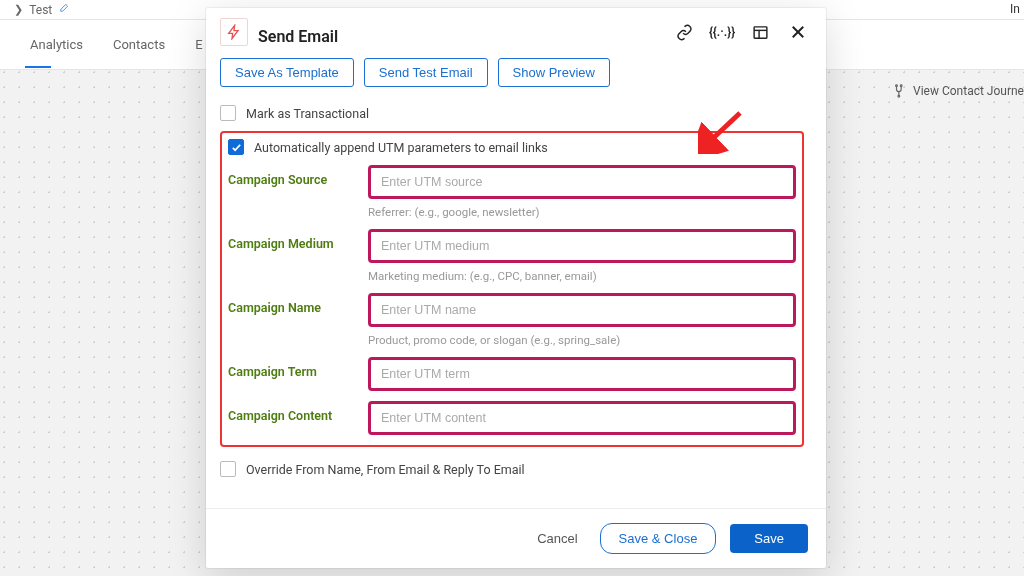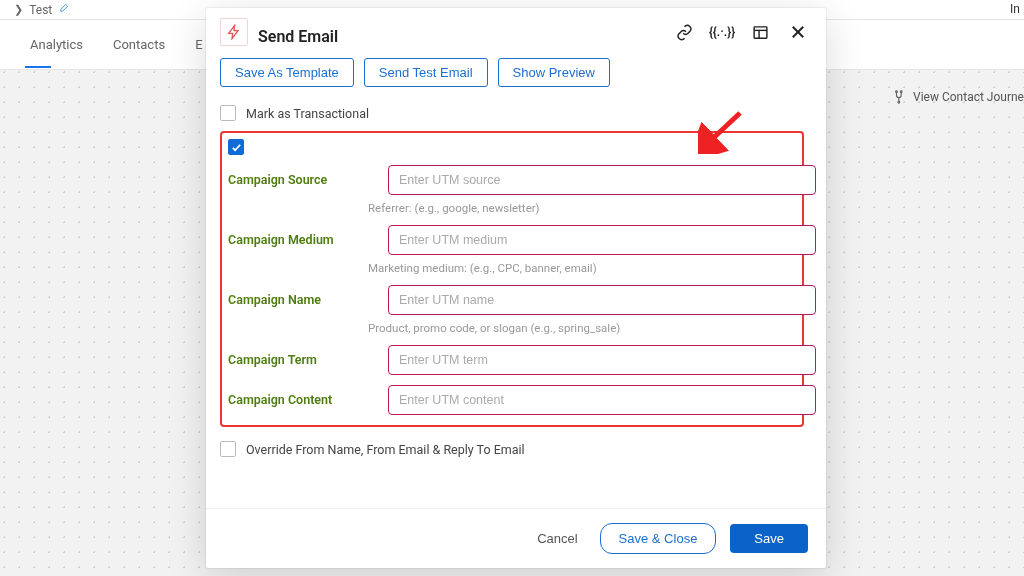--- a/index.html
+++ b/index.html
@@ -20,21 +20,21 @@
     .bg-topbar .chev { font-size:11px; }
     .bg-tabs { height:50px; background:#fff; border-bottom:1px solid #e5e5e5; display:flex; align-items:center; padding-left:30px; gap:30px; color:#666; font-size:13px; position:relative; }
     .bg-tabs .tab { padding:15px 0; }
     .bg-tabs .tab.active { position:relative; }
     .bg-tabs .tab.active::after { content:""; position:absolute; left:-5px; right:60%; bottom:-1px; height:2px; background:#1a73e8; }
     .bg-canvas { position:absolute; top:70px; left:0; right:0; bottom:0; background:#f2f2f2;
        background-image: radial-gradient(#cfcfcf 1px, transparent 1px);
        background-size: 15px 15px;
        background-position: 12px 25px;
     }
-    .bg-right-chip { position:absolute; top:20px; right:0; font-size:12px; color:#555; display:flex; align-items:center; gap:6px; }
+    .bg-right-chip { position:absolute; top:14px; right:0; font-size:12px; color:#555; display:flex; align-items:center; gap:6px; }
     .bg-topright { position:absolute; top:2px; right:4px; font-size:12px; color:#333; }
 
     
     .modal {
       position:absolute;
       left:206px; top:8px;
       width:620px; height:560px;
       background:#fff; border-radius:2px;
       box-shadow: 0 0 0 1px rgba(0,0,0,0.05), 0 10px 40px rgba(0,0,0,0.15);
       display:flex; flex-direction:column;
@@ -54,22 +54,22 @@
     .chk-row { display:flex; align-items:center; gap:10px; margin-bottom:10px; font-size:12.5px; color:#444; }
     .chk { width:16px; height:16px; border:1px solid #bbb; border-radius:2px; display:inline-flex; align-items:center; justify-content:center; background:#fff; }
     .chk.checked { background:#0f6bd8; border-color:#0f6bd8; color:#fff; }
 
     .red-box { border:2px solid #e33; border-radius:4px; padding:2px 6px 10px 6px; position:relative; }
 
     .field-row { display:flex; gap:10px; margin-top:10px; align-items:flex-start; }
     .field-label { width:130px; font-size:12.5px; color:#4d7c0f; font-weight:600; padding-top:7px; }
     .field-input-wrap { flex:1; }
     .field-input {
-      width:100%; border:1px solid #be185d; border-radius:4px; padding:7px 10px;
-      font-size:12.5px; color:#222;margin-left:20px;
+      width:100%; border:3px solid #be185d; border-radius:4px; padding:7px 10px;
+      font-size:12.5px; color:#222;
     }
     .field-input::placeholder { color:#aaa; }
     .field-help { font-size:11.5px; color:#999; margin-top:6px; }
 
     .modal-footer {
       border-top:1px solid #eee; padding:14px 18px; display:flex; justify-content:flex-end; align-items:center; gap:14px;
     }
     .btn-text { color:#555; font-size:13px; cursor:pointer; background:none; border:none; padding:6px 8px; }
     .btn-outline-pri { border:1px solid #1b6fd0; color:#1b6fd0; background:#fff; padding:7px 18px; border-radius:12px; font-size:13px; cursor:pointer; }
     .btn-primary { background:#0b63c9; color:#fff; border:none; padding:7px 24px; border-radius:4px; font-size:13px; cursor:pointer; }
@@ -153,20 +153,21 @@
       <span>Mark as Transactional</span>
     </div>
 
     <div class="red-box">
       <div class="chk-row" style="margin-top:4px;">
         <span class="chk checked">
           <svg width="11" height="11" viewBox="0 0 24 24" fill="none" stroke="white" stroke-width="4">
               <polyline points="4 13 9 18 20 6"></polyline>
             </svg>
         </span>
+        <span>Automatically append UTM parameters to email links</span>
       </div>
 
       <div class="field-row">
         <div class="field-label">Campaign Source</div>
         <div class="field-input-wrap">
           <input class="field-input" placeholder="Enter UTM source" style="">
           <div class="field-help">Referrer: (e.g., google, newsletter)</div>
         </div>
       </div>
 

